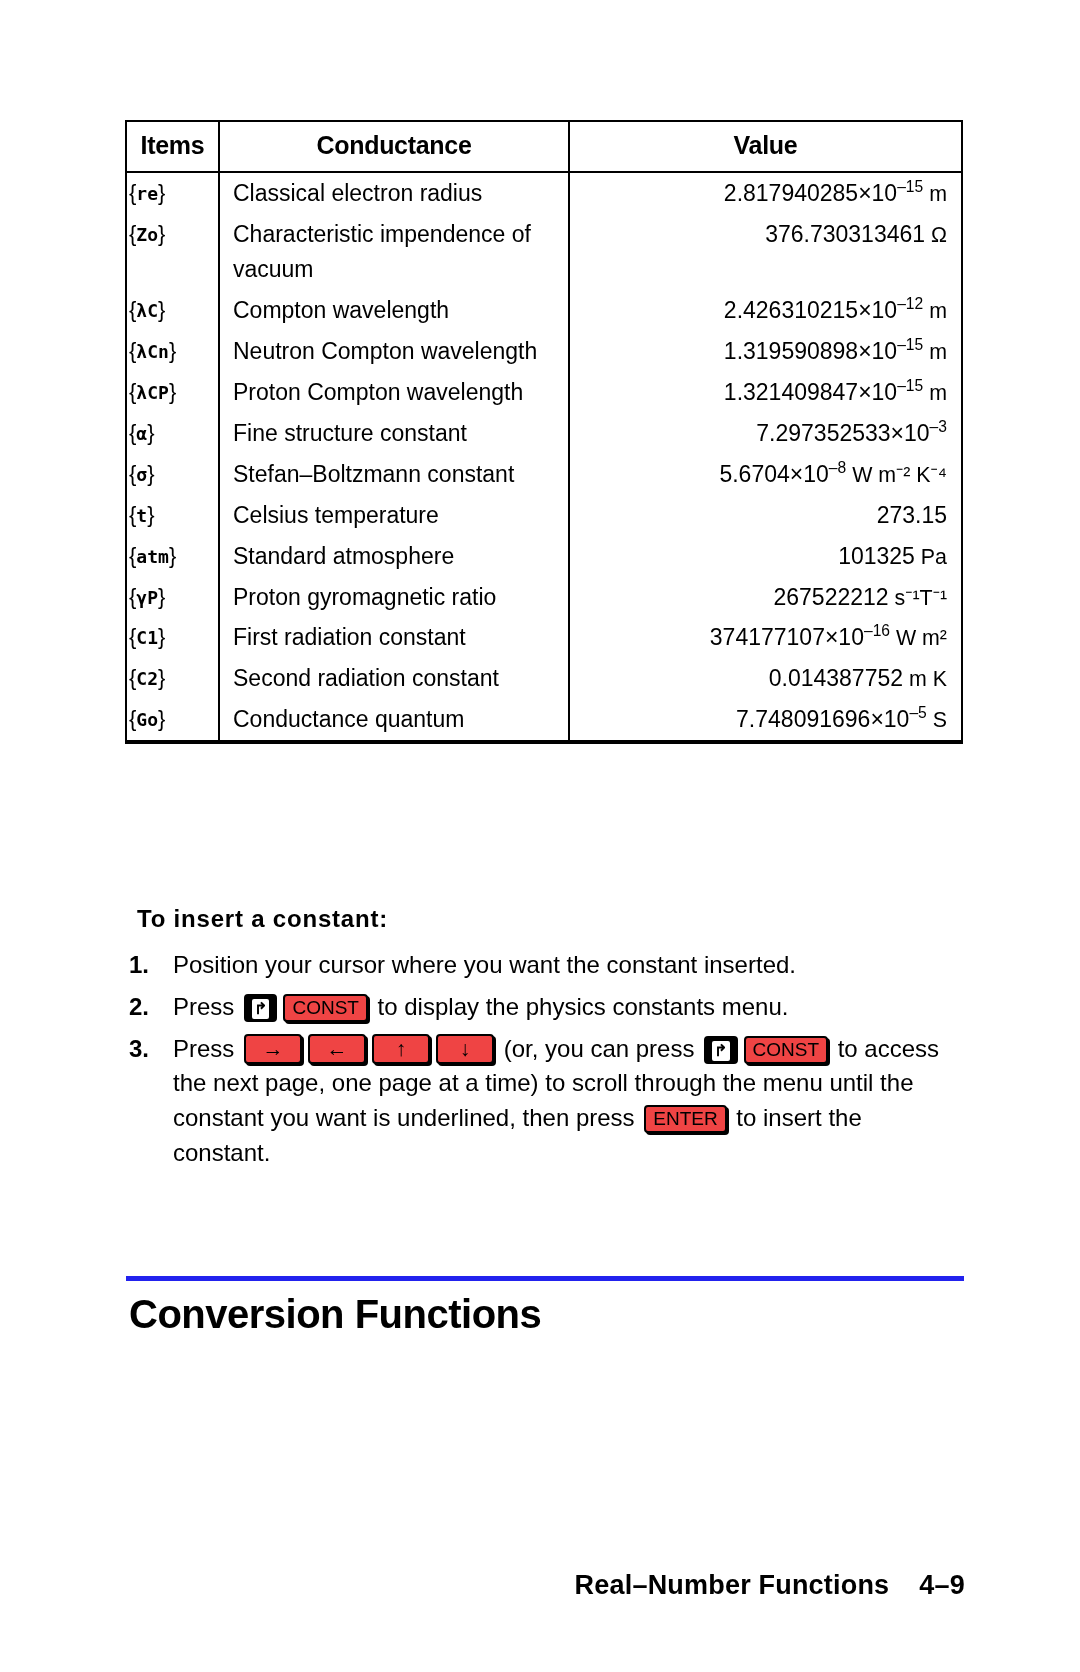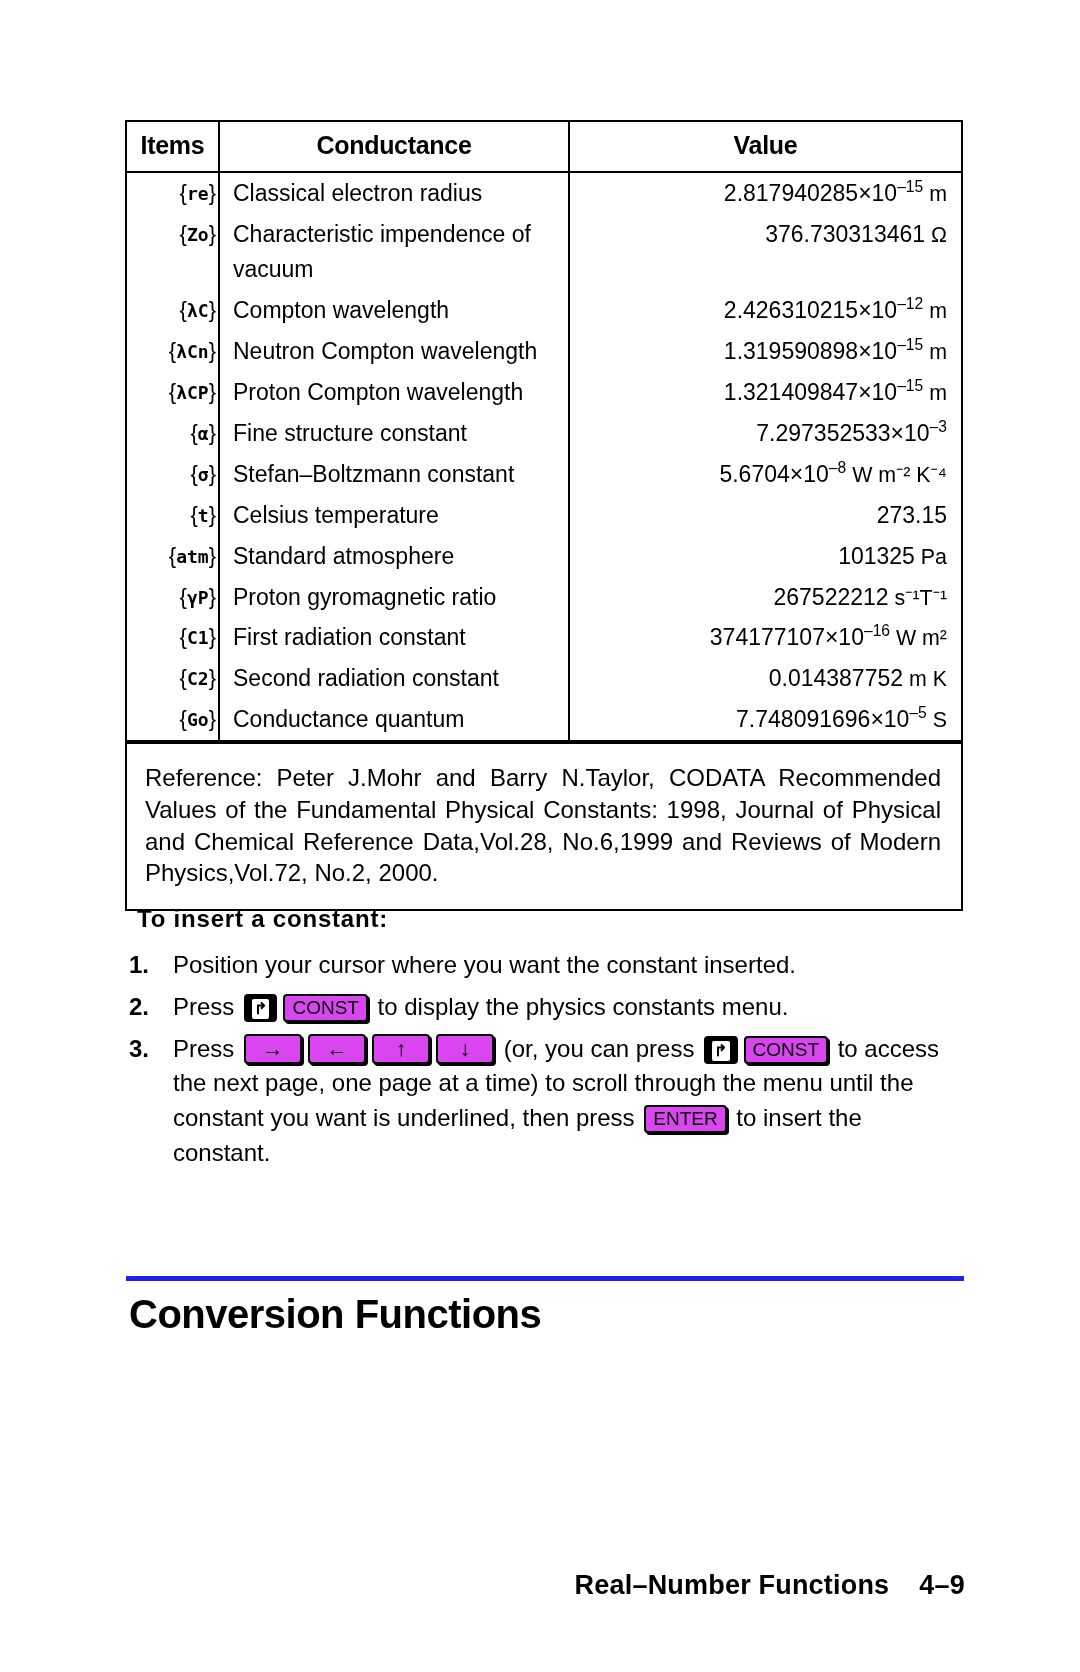--- a/index.html
+++ b/index.html
@@ -52,21 +52,21 @@
   table.const thead th.th-items { border-right: 2px solid #000; }
   table.const thead th.th-desc  { border-right: 2px solid #000; }
 
   table.const tbody td {
     font-size: 23px;
     padding: 3px 0 3px 0;
     vertical-align: top;
     line-height: 1.52;
   }
   table.const tbody td.td-items {
-    text-align: right;
+    text-align: left;
     border-right: 2px solid #000;
     font-size: 21px;
     padding-left: 2px;
     padding-right: 2px;
     white-space: nowrap;
   }
   table.const tbody td.td-desc {
     text-align: left;
     border-right: 2px solid #000;
     padding-left: 13px;
@@ -140,21 +140,21 @@
   .keycap {
     display: inline-block;
     border: 2px solid #000;
     border-radius: 4px;
     padding: 0px 7px 1px 7px;
     font-size: 19px;
     line-height: 1.22;
     margin: 0 3px;
     vertical-align: 1px;
     white-space: nowrap;
-    background: #d946ef;
+    background: #ef4444;
     box-shadow: 2px 2px 0 #000;
   }
   .keycap.arrow {
     min-width: 34px;
     text-align: center;
     font-size: 21px;
     padding: 0px 10px 1px 10px;
   }
   .keycap.shift {
     background: #000;
@@ -297,21 +297,20 @@
             <td class="td-desc">Second radiation constant</td>
             <td class="td-value">0.014387752<span class="unit"> m K</span></td>
           </tr>
           <tr class="last">
             <td class="td-items"><span class="brace">{</span><span class="key-token">Go</span><span class="brace">}</span></td>
             <td class="td-desc">Conductance quantum</td>
             <td class="td-value">7.748091696×10<sup class="exp">–5</sup><span class="unit"> S</span></td>
           </tr>
         </tbody>
     </table>
-    <div class="ref-block">Reference: Peter J.Mohr and Barry N.Taylor, CODATA Recommended Values of the Fundamental Physical Constants: 1998, Journal of Physical and Chemical Reference Data,Vol.28, No.6,1999 and Reviews of Modern Physics,Vol.72, No.2, 2000.</div>
   </div>
 
   <div class="proc-title">To insert a constant:</div>
   <div class="steps" id="steps-container">
       <div class="step">
         <span class="step-num">1.</span>
         <span class="step-body"><span>Position your cursor where you want the constant inserted.</span></span>
       </div>
       <div class="step">
         <span class="step-num">2.</span>

